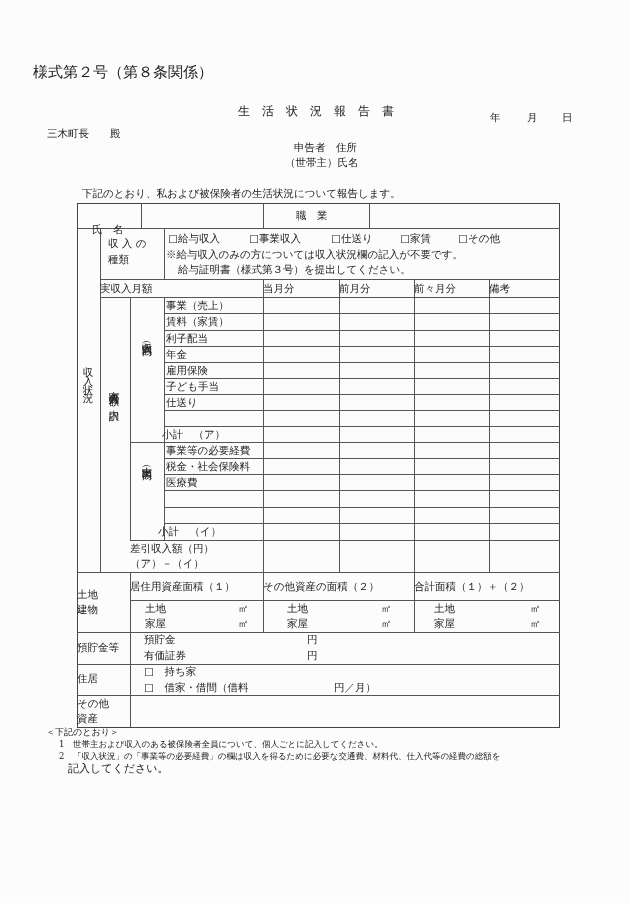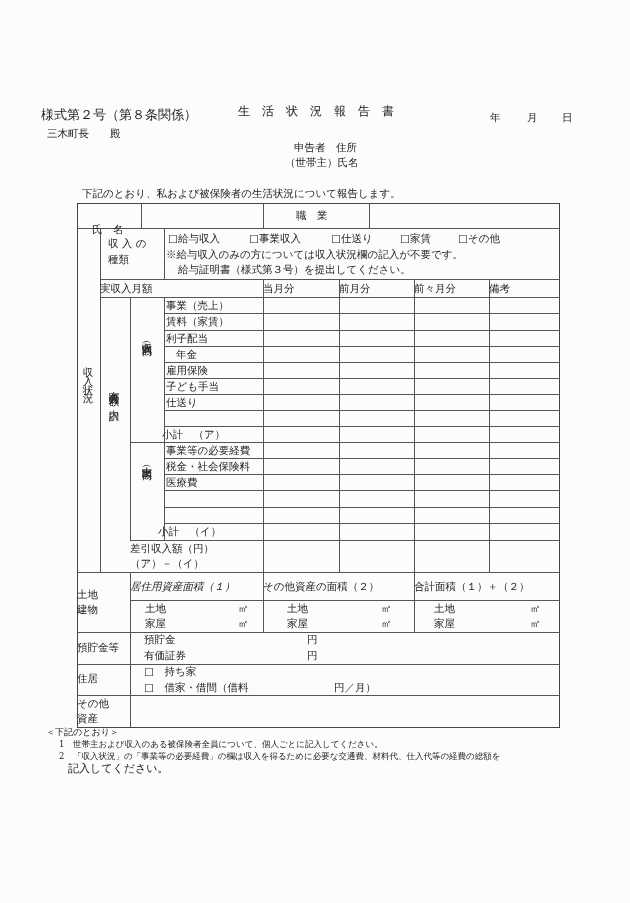--- a/index.html
+++ b/index.html
@@ -9,21 +9,21 @@
   .hl{position:absolute;height:0;border-top:1px solid #555;}
   .vl{position:absolute;width:0;border-left:1px solid #555;}
   .thick{border-color:#444;}
   .c{}
   .vt{writing-mode:vertical-rl;text-orientation:upright;letter-spacing:1px;}
   .field{position:absolute;}
 </style>
 </head>
 <body>
 
-<div class="abs" style="left:41px;top:63px;font-size:13px;margin-top:44px;">様式第２号（第８条関係）</div>
+<div class="abs" style="left:33px;top:63px;font-size:15px;">様式第２号（第８条関係）</div>
 <div class="abs" style="left:238px;top:104px;font-size:12px;">生　活　状　況　報　告　書</div>
 <div class="abs" style="left:490px;top:111px;">年</div>
 <div class="abs" style="left:527px;top:111px;">月</div>
 <div class="abs" style="left:562px;top:111px;">日</div>
 <div class="abs" style="left:47px;top:127px;">三木町長　　殿</div>
 <div class="abs" style="left:294px;top:141px;">申告者　住所</div>
 <div class="abs" style="left:285px;top:156px;">（世帯主）氏名</div>
 <div class="abs" style="left:82px;top:187px;">下記のとおり、私および被保険者の生活状況について報告します。</div>
 
 <div>
@@ -101,38 +101,38 @@
 <div class="abs c" style="left:339px;top:282px;width:75px;">前月分</div>
 <div class="abs c" style="left:414px;top:282px;width:75px;">前々月分</div>
 <div class="abs c" style="left:489px;top:282px;width:70px;">備考</div>
 
 <div class="abs vt" style="left:108px;top:383px;">実収入月額の内訳</div>
 <div class="abs vt" style="left:141px;top:334px;">収入額（円）</div>
 
 <div class="abs" style="left:166px;top:299px;">事業（売上）</div>
 <div class="abs" style="left:166px;top:315px;">賃料（家賃）</div>
 <div class="abs" style="left:166px;top:332px;">利子配当</div>
-<div class="abs" style="left:166px;top:348px;padding-left:10px;">年金</div>
+<div class="abs" style="left:166px;top:348px;">年金</div>
 <div class="abs" style="left:166px;top:364px;">雇用保険</div>
 <div class="abs" style="left:166px;top:380px;">子ども手当</div>
 <div class="abs" style="left:166px;top:396px;">仕送り</div>
 <div class="abs" style="left:162px;top:428px;">小計　（ア）</div>
 
 <div class="abs vt" style="left:141px;top:458px;">支出額（円）</div>
 <div class="abs" style="left:166px;top:444px;">事業等の必要経費</div>
 <div class="abs" style="left:166px;top:460px;">税金・社会保険料</div>
 <div class="abs" style="left:166px;top:476px;">医療費</div>
 <div class="abs" style="left:158px;top:525px;">小計　（イ）</div>
 
 <div class="abs c" style="left:130px;top:542px;width:133px;">差引収入額（円）</div>
 <div class="abs c" style="left:130px;top:557px;width:133px;">（ア）－（イ）</div>
 
 <div class="abs c" style="left:77px;top:588px;width:53px;">土地</div>
 <div class="abs c" style="left:77px;top:603px;width:53px;">建物</div>
-<div class="abs c" style="left:130px;top:580px;width:133px;font-style:italic;">居住用資産面積（１）</div>
+<div class="abs c" style="left:130px;top:580px;width:133px;">居住用資産面積（１）</div>
 <div class="abs c" style="left:263px;top:580px;width:151px;">その他資産の面積（２）</div>
 <div class="abs c" style="left:414px;top:580px;width:145px;">合計面積（１）＋（２）</div>
 
 <div class="abs" style="left:145px;top:602px;">土地</div>
 <div class="abs" style="left:238px;top:602px;">㎡</div>
 <div class="abs" style="left:145px;top:617px;">家屋</div>
 <div class="abs" style="left:238px;top:617px;">㎡</div>
 
 <div class="abs" style="left:287px;top:602px;">土地</div>
 <div class="abs" style="left:381px;top:602px;">㎡</div>

